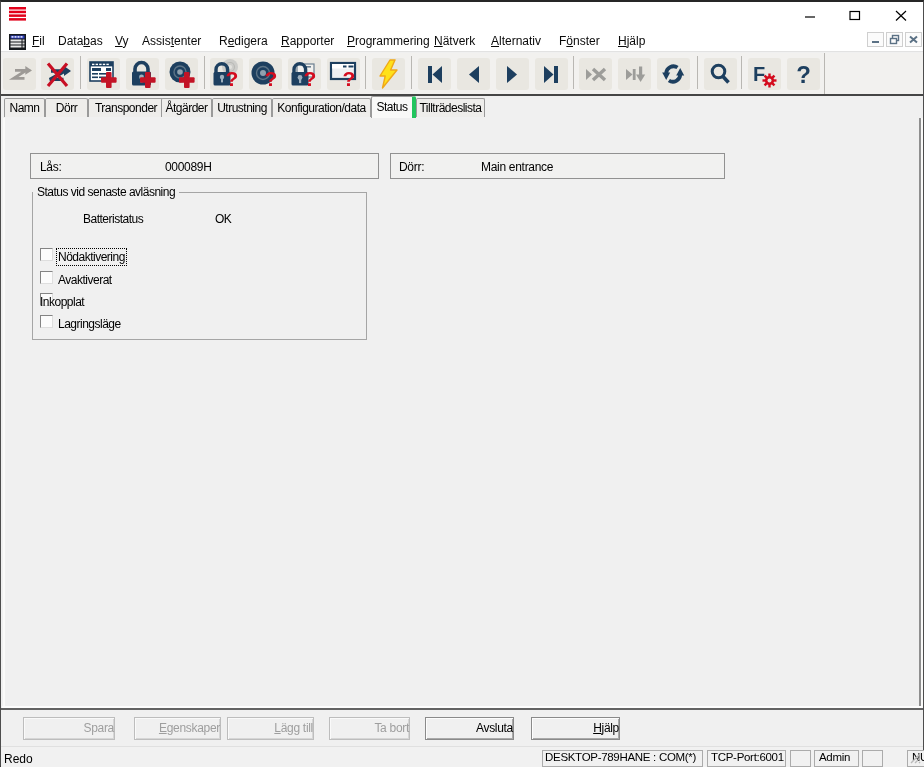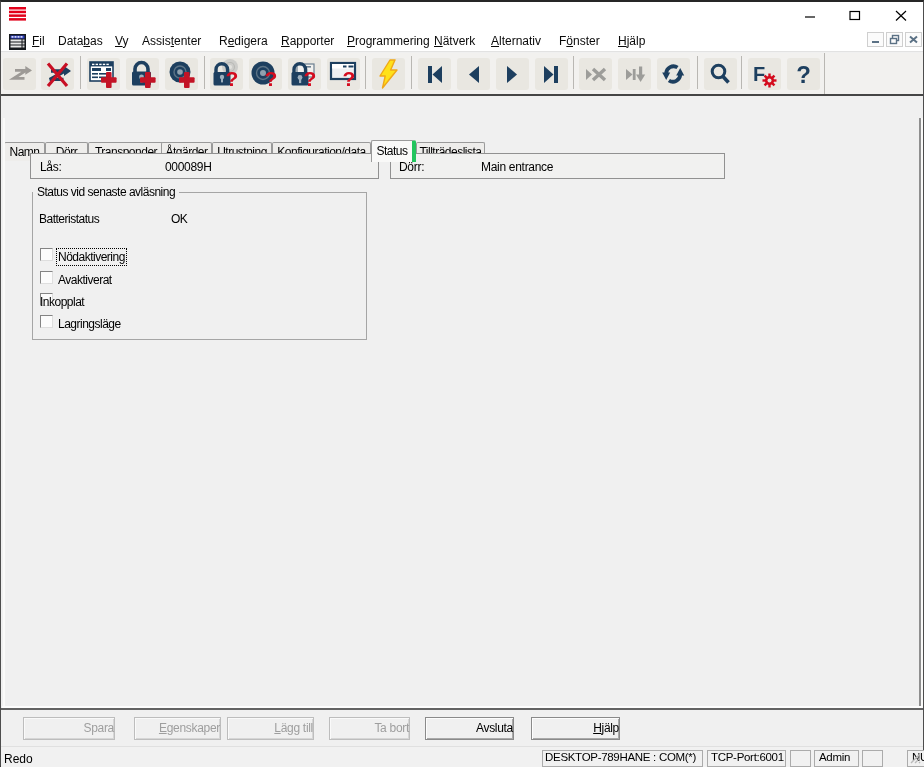--- a/index.html
+++ b/index.html
@@ -15,31 +15,31 @@
 
 .menubar { position:absolute; left:0; top:30px; width:922px; height:20px; background:#ffffff; border-bottom:1px solid #e2e2e2; }
 .menubar span.mi { position:absolute; top:2px; font-size:12px; color:#0a0a0a; white-space:nowrap; }
 
 .toolbar { position:absolute; left:0; top:51px; width:922px; height:41px; background:#f2f1ef; }
 .tbtn { position:absolute; top:5px; width:33px; height:32px; background:#e9e7e1; border-radius:3px; }
 .tbtn svg { position:absolute; left:0; top:0; }
 .tsep { position:absolute; top:3px; width:1px; height:33px; background:#b9b7b3; }
 .tbar-edge { position:absolute; left:0; top:92px; width:922px; height:1.5px; background:#454545; }
 
-.tabs { position:absolute; left:0; top:93px; width:922px; height:22px;margin-top:44px; }
+.tabs { position:absolute; left:0; top:93px; width:922px; height:22px; }
 .tab { position:absolute; top:3px; height:19px; background:#eeedeb; border:1px solid #9a9a9a; border-bottom:none; border-radius:2px 2px 0 0; font-size:12px; letter-spacing:-0.5px; color:#000; text-align:center; line-height:18px; overflow:hidden; }
 .tab.active { top:1px; height:22px; background:#f9f9f8; border-right:4px solid #22c55e; line-height:20px; z-index:5; }
 .fieldbox { position:absolute; height:24px; border:1px solid #919191; background:#f1f1f0; font-size:12px; letter-spacing:-0.3px; }
 .fieldbox .lab { position:absolute; top:6px; color:#000; }
 .groupbox { position:absolute; border:1px solid #a5a5a5; }
 .grouplab { position:absolute; background:#f0f0f0; padding:0 4px; font-size:12px; letter-spacing:-0.5px; color:#000; }
 .cb { position:absolute; width:13px; height:13px; background:#fcfcfc; border-top:1px solid #848484; border-left:1px solid #848484; border-right:1px solid #dedede; border-bottom:1px solid #dedede; }
 .cblab { position:absolute; font-size:12px; letter-spacing:-0.5px; color:#000; }
 .focus { outline:1px dotted #000; outline-offset:1px; }
-.txt { position:absolute; font-size:12px; letter-spacing:-0.5px; color:#000; white-space:nowrap; }
+.txt { position:absolute; font-size:12px; letter-spacing:-0.5px; color:#000; white-space:nowrap;margin-left:44px; }
 
 .sepline-w { position:absolute; left:1px; top:704px; width:920px; height:2px; background:#fdfdfd; }
 .sepline-d { position:absolute; left:0px; top:706px; width:922px; height:2px; background:#636363; }
 .btnrow { position:absolute; left:0; top:709px; width:922px; height:35px; background:#f0f0f0; }
 .pbtn { position:absolute; top:6px; height:23px; background:#f0f0f0; font-size:12px; letter-spacing:-0.3px; text-align:right; line-height:21px;
   border:1px solid #8a8a8a; box-shadow: inset 1px 1px 0 #fdfdfd, inset -1px -1px 0 #a9a9a9; color:#000; }
 .pbtn.dis { border:1px solid #bdbdbd; box-shadow: inset 1px 1px 0 #fafafa, inset -1px -1px 0 #d6d6d6; color:#9e9e9e; }
 
 .statusbar { position:absolute; left:0; top:744px; width:922px; height:21px; background:#f1f1f1; border-top:1px solid #e0e0e0; }
 .sseg { position:absolute; top:3px; height:17px; border:1px solid #ababab; background:#f1f1f1; font-size:11.5px; letter-spacing:-0.3px; color:#000; line-height:12px;margin-left:33px; }

